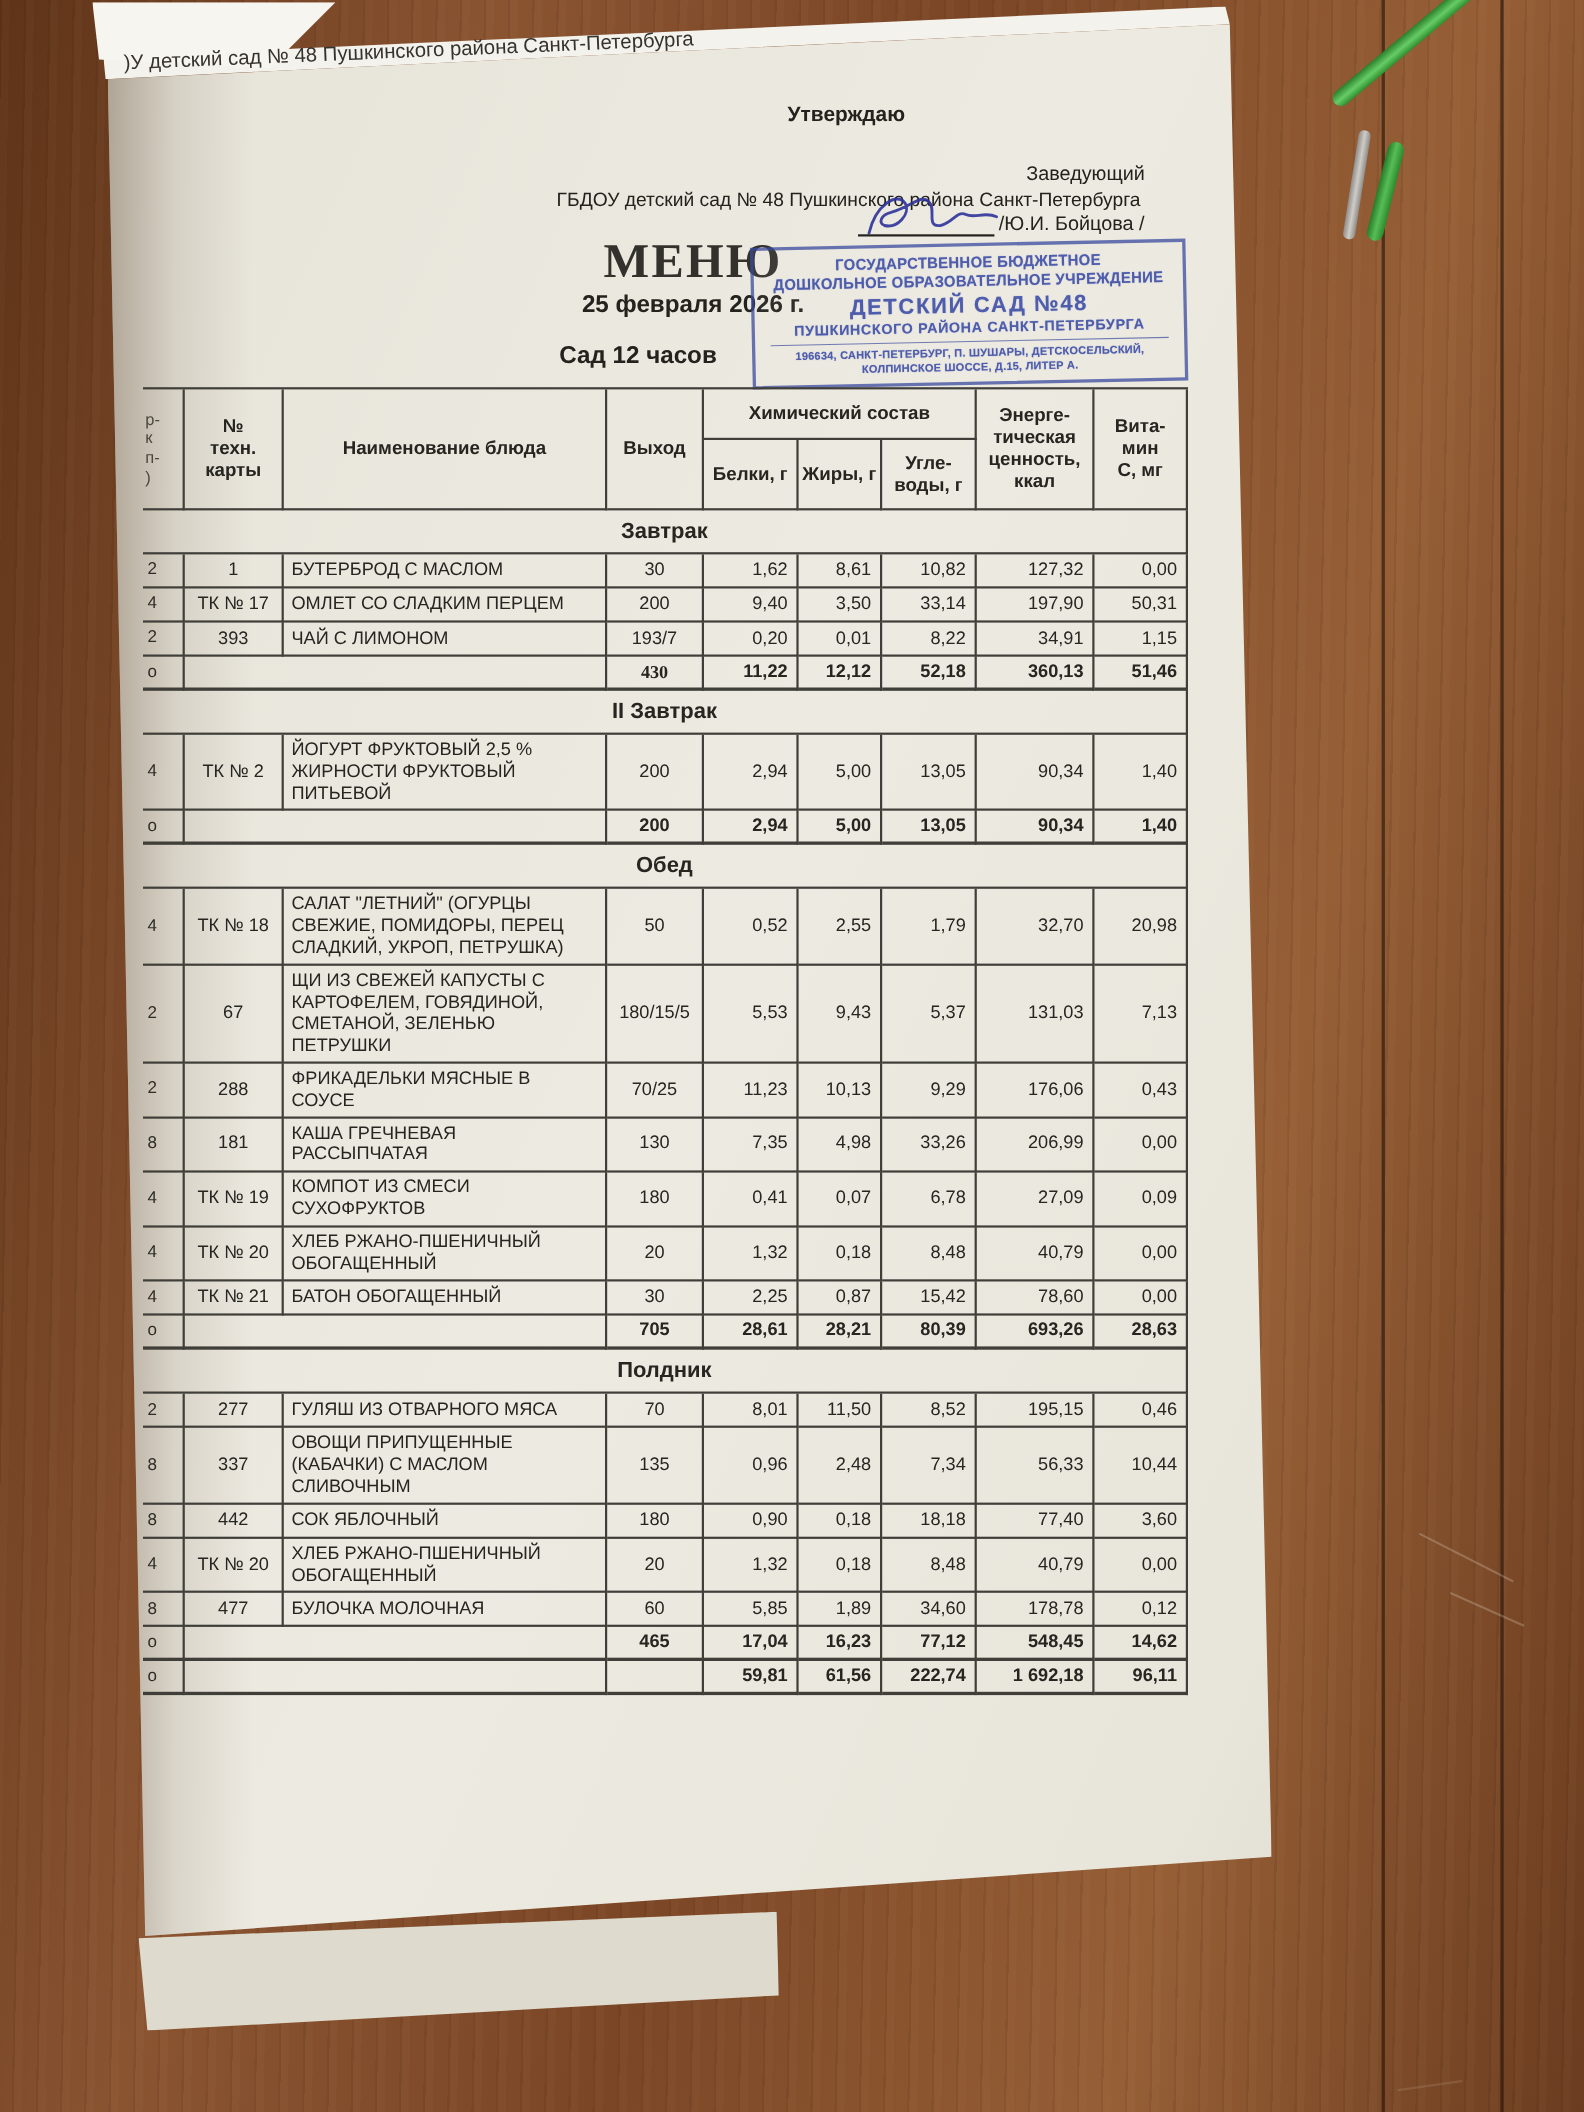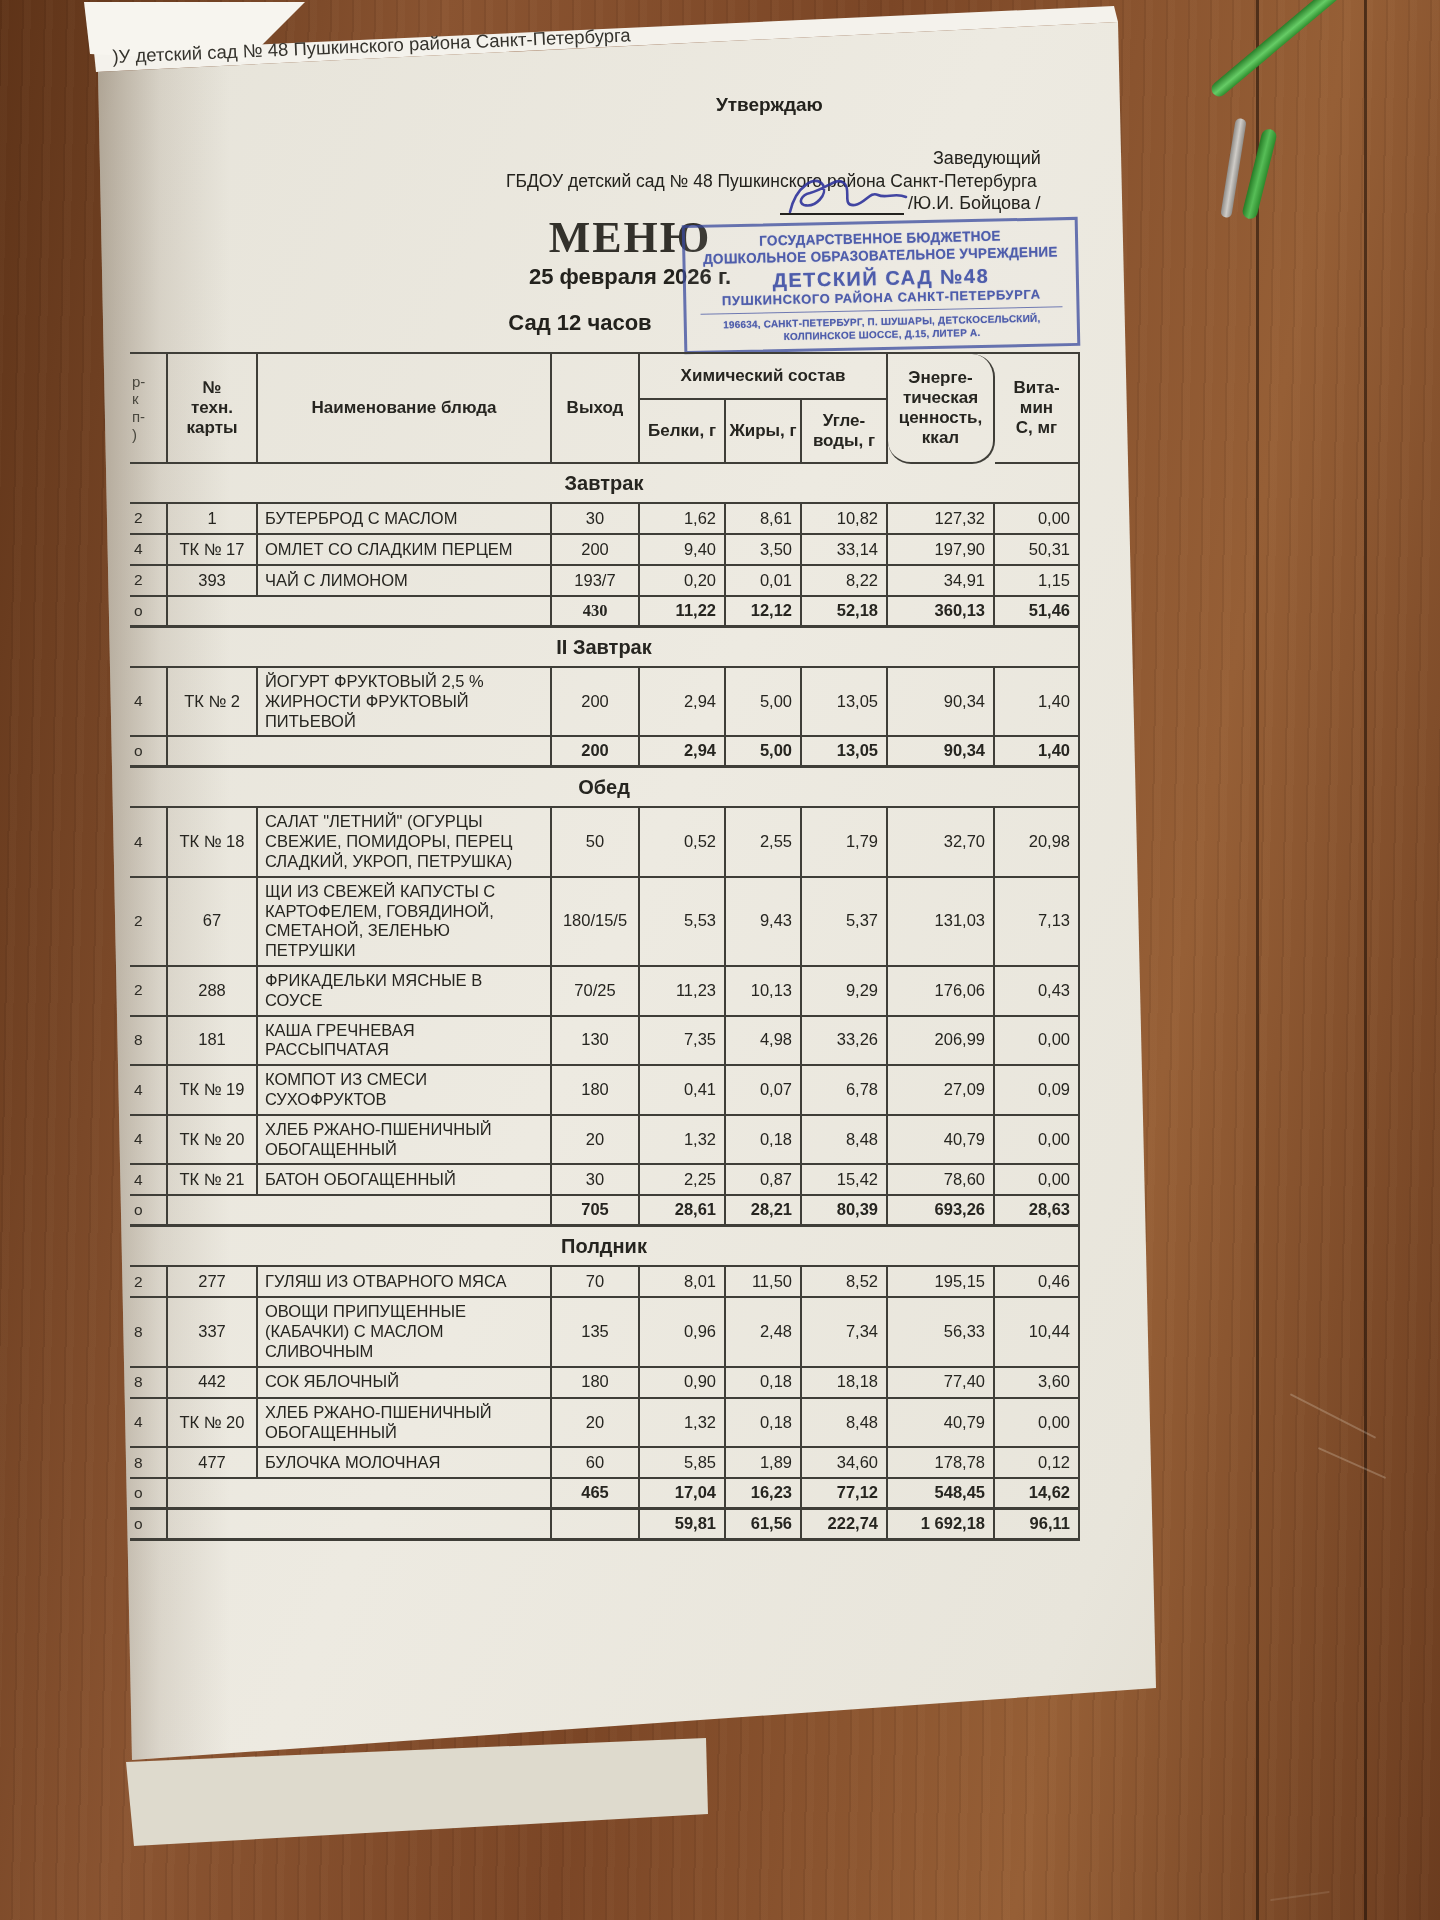--- a/index.html
+++ b/index.html
@@ -138,21 +138,21 @@
       <div class="c head frag-h" style="grid-area: 1 / 1 / span 2;">р-
 к
 п-
 )</div>
       <div class="c head" style="grid-area: 1 / 2 / span 2;">№
 техн.
 карты</div>
       <div class="c head" style="grid-area: 1 / 3 / span 2;">Наименование блюда</div>
       <div class="c head" style="grid-area: 1 / 4 / span 2;">Выход</div>
       <div class="c head" style="grid-area: 1 / 5 / auto / span 3;">Химический состав</div>
-      <div class="c head" style="grid-area: 1 / 8 / span 2; border-radius: 23px;">Энерге-
+      <div class="c head" style="grid-area: 1 / 8 / span 2;">Энерге-
 тическая
 ценность,
 ккал</div>
       <div class="c head" style="grid-area: 1 / 9 / span 2;">Вита-
 мин
 С, мг</div>
       <div class="c head" style="grid-area: 2 / 5;">Белки, г</div>
       <div class="c head" style="grid-area: 2 / 6;">Жиры, г</div>
       <div class="c head" style="grid-area: 2 / 7;">Угле-
 воды, г</div>

